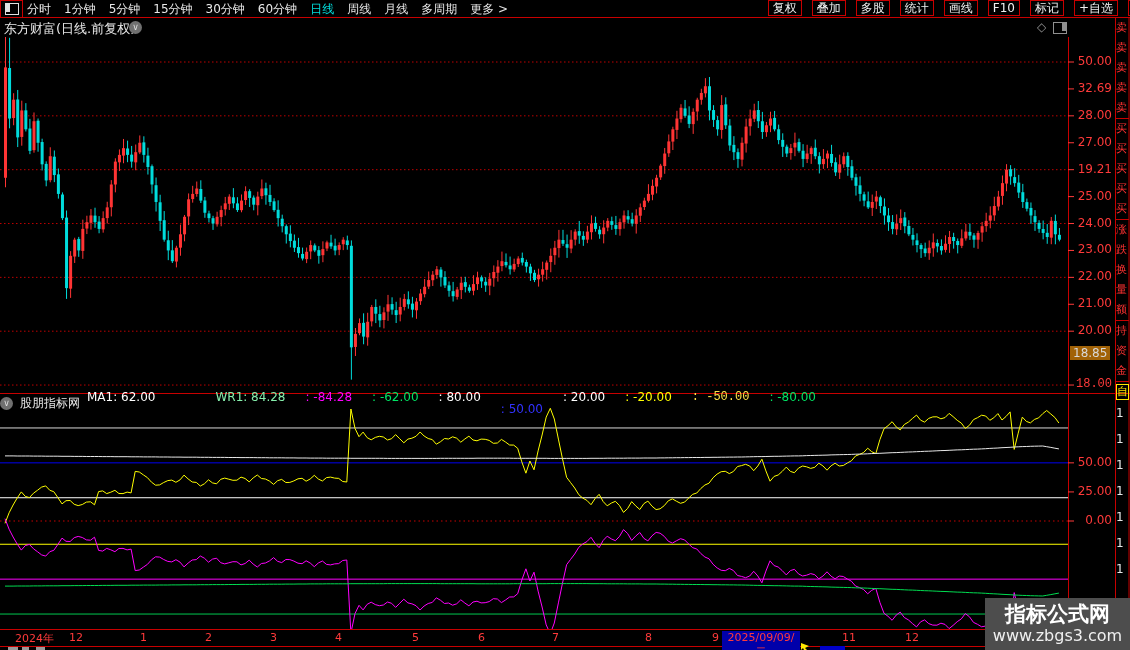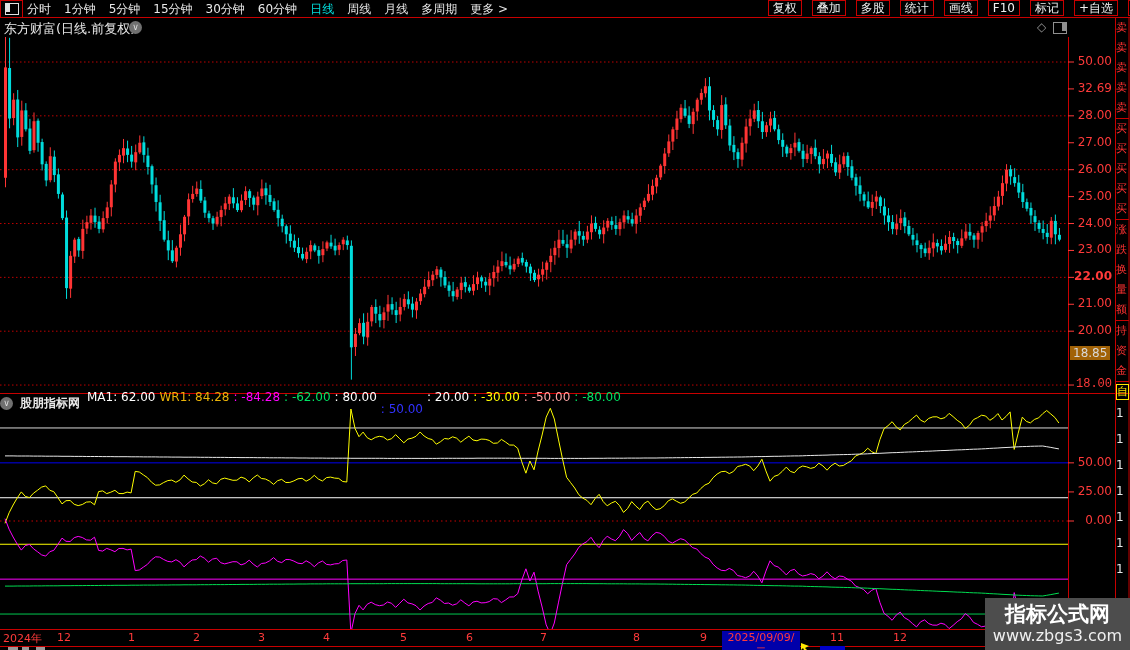--- a/index.html
+++ b/index.html
@@ -24,27 +24,27 @@
   #chart-title{position:absolute;left:4px;top:2px;font-size:13px;color:#e8e8e8;white-space:nowrap;}
   .circ-chevron{width:13px;height:13px;border-radius:50%;background:#707070;color:#dcdcdc;
                 font-size:9px;line-height:13px;text-align:center;}
   #title-chevron{position:absolute;left:129px;top:3px;}
   #diamond-icon{position:absolute;left:1037px;top:2px;color:#909090;font-size:12px;}
   #winbox-icon{position:absolute;left:1053px;top:4px;width:12px;height:10px;border:1px solid #909090;}
   #winbox-icon::after{content:"";position:absolute;right:0;top:0;width:4px;height:8px;background:#909090;}
   
   #ind-header{left:0;top:395px;width:1060px;height:16px;display:flex;align-items:center;gap:7px;
               font-size:12px;white-space:nowrap;z-index:5;}
-  #ind-source{color:#e8e8e8;font-weight:bold;}
+  #ind-source{color:#e8e8e8;}
   
   .pxlabel{position:absolute;width:42px;text-align:right;font-size:12px;color:#ff3a3a;z-index:4;}
   .marker-box{position:absolute;background:#a16207;color:#d8d8d8;font-size:12px;padding:0 3px;z-index:6;}
   
   #bottom-axis{left:0;top:630px;width:1130px;height:16px;z-index:5;background:#000;}
-  .month-label{position:absolute;top:1px;font-size:11px;color:#ff3a3a;white-space:nowrap;}
+  .month-label{position:absolute;top:1px;font-size:11px;color:#ff3a3a;white-space:nowrap;margin-left:12px;}
   #date-highlight{position:absolute;top:1px;background:#0000aa;color:#ff3a3a;font-size:11px;
                   text-align:center;z-index:6;}
   
   #right-strip{left:1116px;top:18px;width:13px;height:632px;overflow:hidden;z-index:4;}
   .strip-seg{color:#ff3232;font-size:11px;line-height:20px;width:13px;overflow:hidden;
              border-bottom:1px solid #c80000;text-align:left;}
   .strip-char{display:block;height:20px;}
   #strip-tab{color:#ffe800;border:1px solid #ffe800;width:11px;font-size:11px;line-height:14px;
              text-align:center;margin-top:2px;}
   .strip-tick{display:block;color:#e8e8e8;font-size:12px;height:26px;line-height:26px;}
@@ -754,44 +754,44 @@
 <div id="title-row" class="abs">
   <span id="chart-title">东方财富(日线.前复权)</span>
   <span id="title-chevron" class="circ-chevron">∨</span>
   <span id="diamond-icon">◇</span>
   <span id="winbox-icon"></span>
 </div>
 
 <div id="ind-header" class="abs">
   <span class="circ-chevron">∨</span>
   <span id="ind-source">股朋指标网</span>
-  <span id="ind-values" style="display:flex;gap:4px;">
+  <span id="ind-values" style="display:flex;gap:20px;">
         <span style="color: rgb(255, 255, 255);">MA1: 62.00</span>
-        <span style="color: #eab308;">WR1: 84.28</span>
+        <span style="color: #86efac; margin-left: 40px;">WR1: 84.28</span>
         <span style="color: rgb(255, 0, 255);">: -84.28</span>
         <span style="color: rgb(0, 228, 100);">: -62.00</span>
         <span style="color: rgb(255, 255, 255);">: 80.00</span>
         <span style="color: rgb(50, 50, 255); margin-top: 12px;">: 50.00</span>
         <span style="color: rgb(255, 255, 255);">: 20.00</span>
-        <span style="color: rgb(255, 255, 0);">: -30.00</span>
-        <span style="color: #fca5a5;">: -50.00</span>
+        <span style="color: rgb(255, 255, 0);">: -20.00</span>
+        <span style="color: #fde047; font-family: Liberation Mono, monospace;">: -50.00</span>
         <span style="color: rgb(0, 228, 100);">: -80.00</span>
       </span>
 </div>
 
 <div id="price-labels">
       <div class="pxlabel" style="left:1070px;top:54px;">50.00</div>
       <div class="pxlabel" style="left:1070px;top:80.92px;">32.69</div>
       <div class="pxlabel" style="left:1070px;top:107.84px;">28.00</div>
       <div class="pxlabel" style="left:1070px;top:134.76px;">27.00</div>
-      <div class="pxlabel" style="left:1070px;top:161.68px;">26.00</div>
+      <div class="pxlabel" style="left:1070px;top:161.68px;">19.21</div>
       <div class="pxlabel" style="left:1070px;top:188.60000000000002px;">25.00</div>
       <div class="pxlabel" style="left:1070px;top:215.52px;">24.00</div>
       <div class="pxlabel" style="left:1070px;top:242.44px;">23.00</div>
-      <div class="pxlabel" style="left:1070px;top:269.36px;font-weight:bold;">22.00</div>
+      <div class="pxlabel" style="left:1070px;top:269.36px;">22.00</div>
       <div class="pxlabel" style="left:1070px;top:296.28000000000003px;">21.00</div>
       <div class="pxlabel" style="left:1070px;top:323.20000000000005px;">20.00</div>
       <div class="pxlabel" style="left:1070px;top:377.04px;font-family:Liberation Mono, monospace;">18.00</div>
       <div class="marker-box" style="left:1070px;top:346px;">18.85</div>
     </div>
 <div id="ind-labels">
       <div class="pxlabel" style="left:1070px;top:454.85px;">50.00</div>
       <div class="pxlabel" style="left:1070px;top:483.925px;">25.00</div>
       <div class="pxlabel" style="left:1070px;top:513px;">0.00</div>
     </div>

